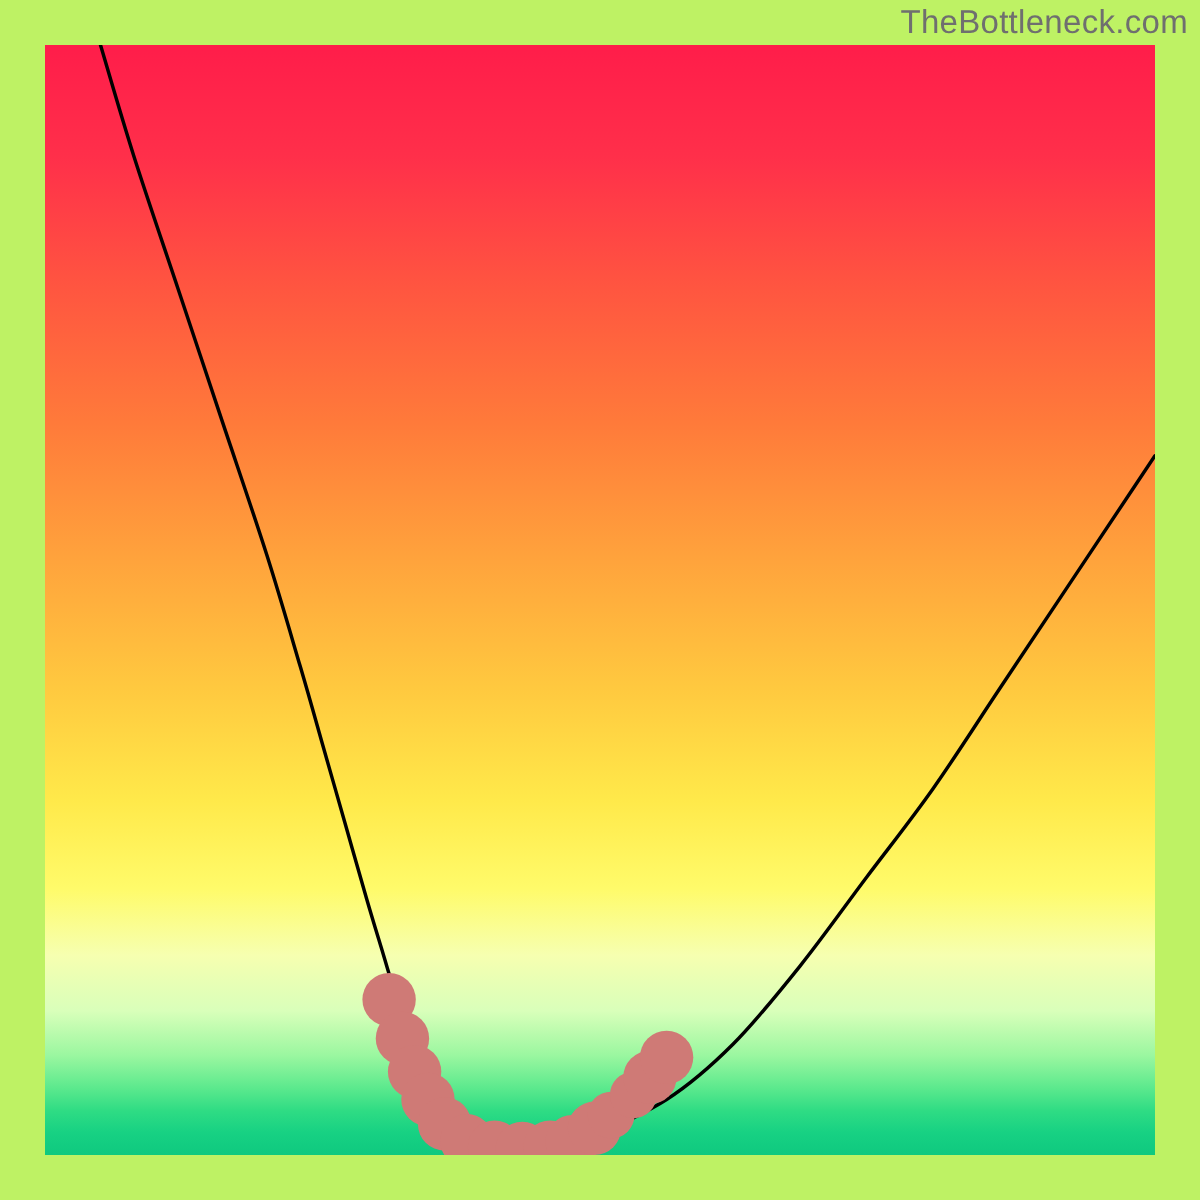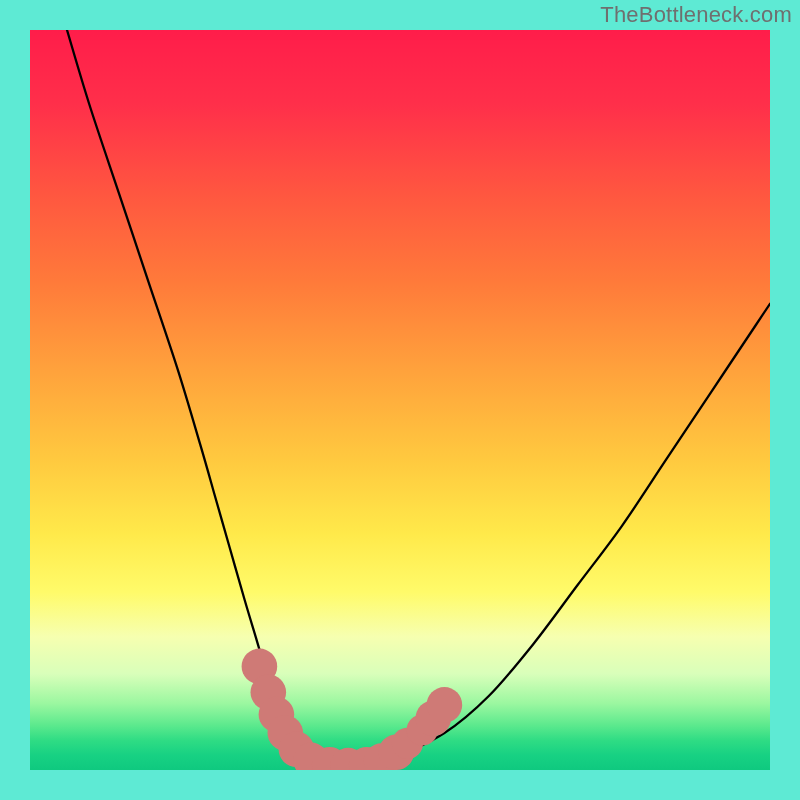--- a/index.html
+++ b/index.html
@@ -10,21 +10,21 @@
     background: #000;
     overflow: hidden;
     font-family: Arial, Helvetica, sans-serif;
   }
   .frame {
     position: absolute;
     left: 0;
     top: 0;
     width: 800px;
     height: 800px;
-    background: #5eead4;
+    background: #bef264;
   }
   .plot {
     position: absolute;
     left: 30px;
     top: 30px;
     width: 740px;
     height: 740px;
     background: linear-gradient(to bottom,
       #ff1d4a 0%,
       #ff2f4a 10%,

